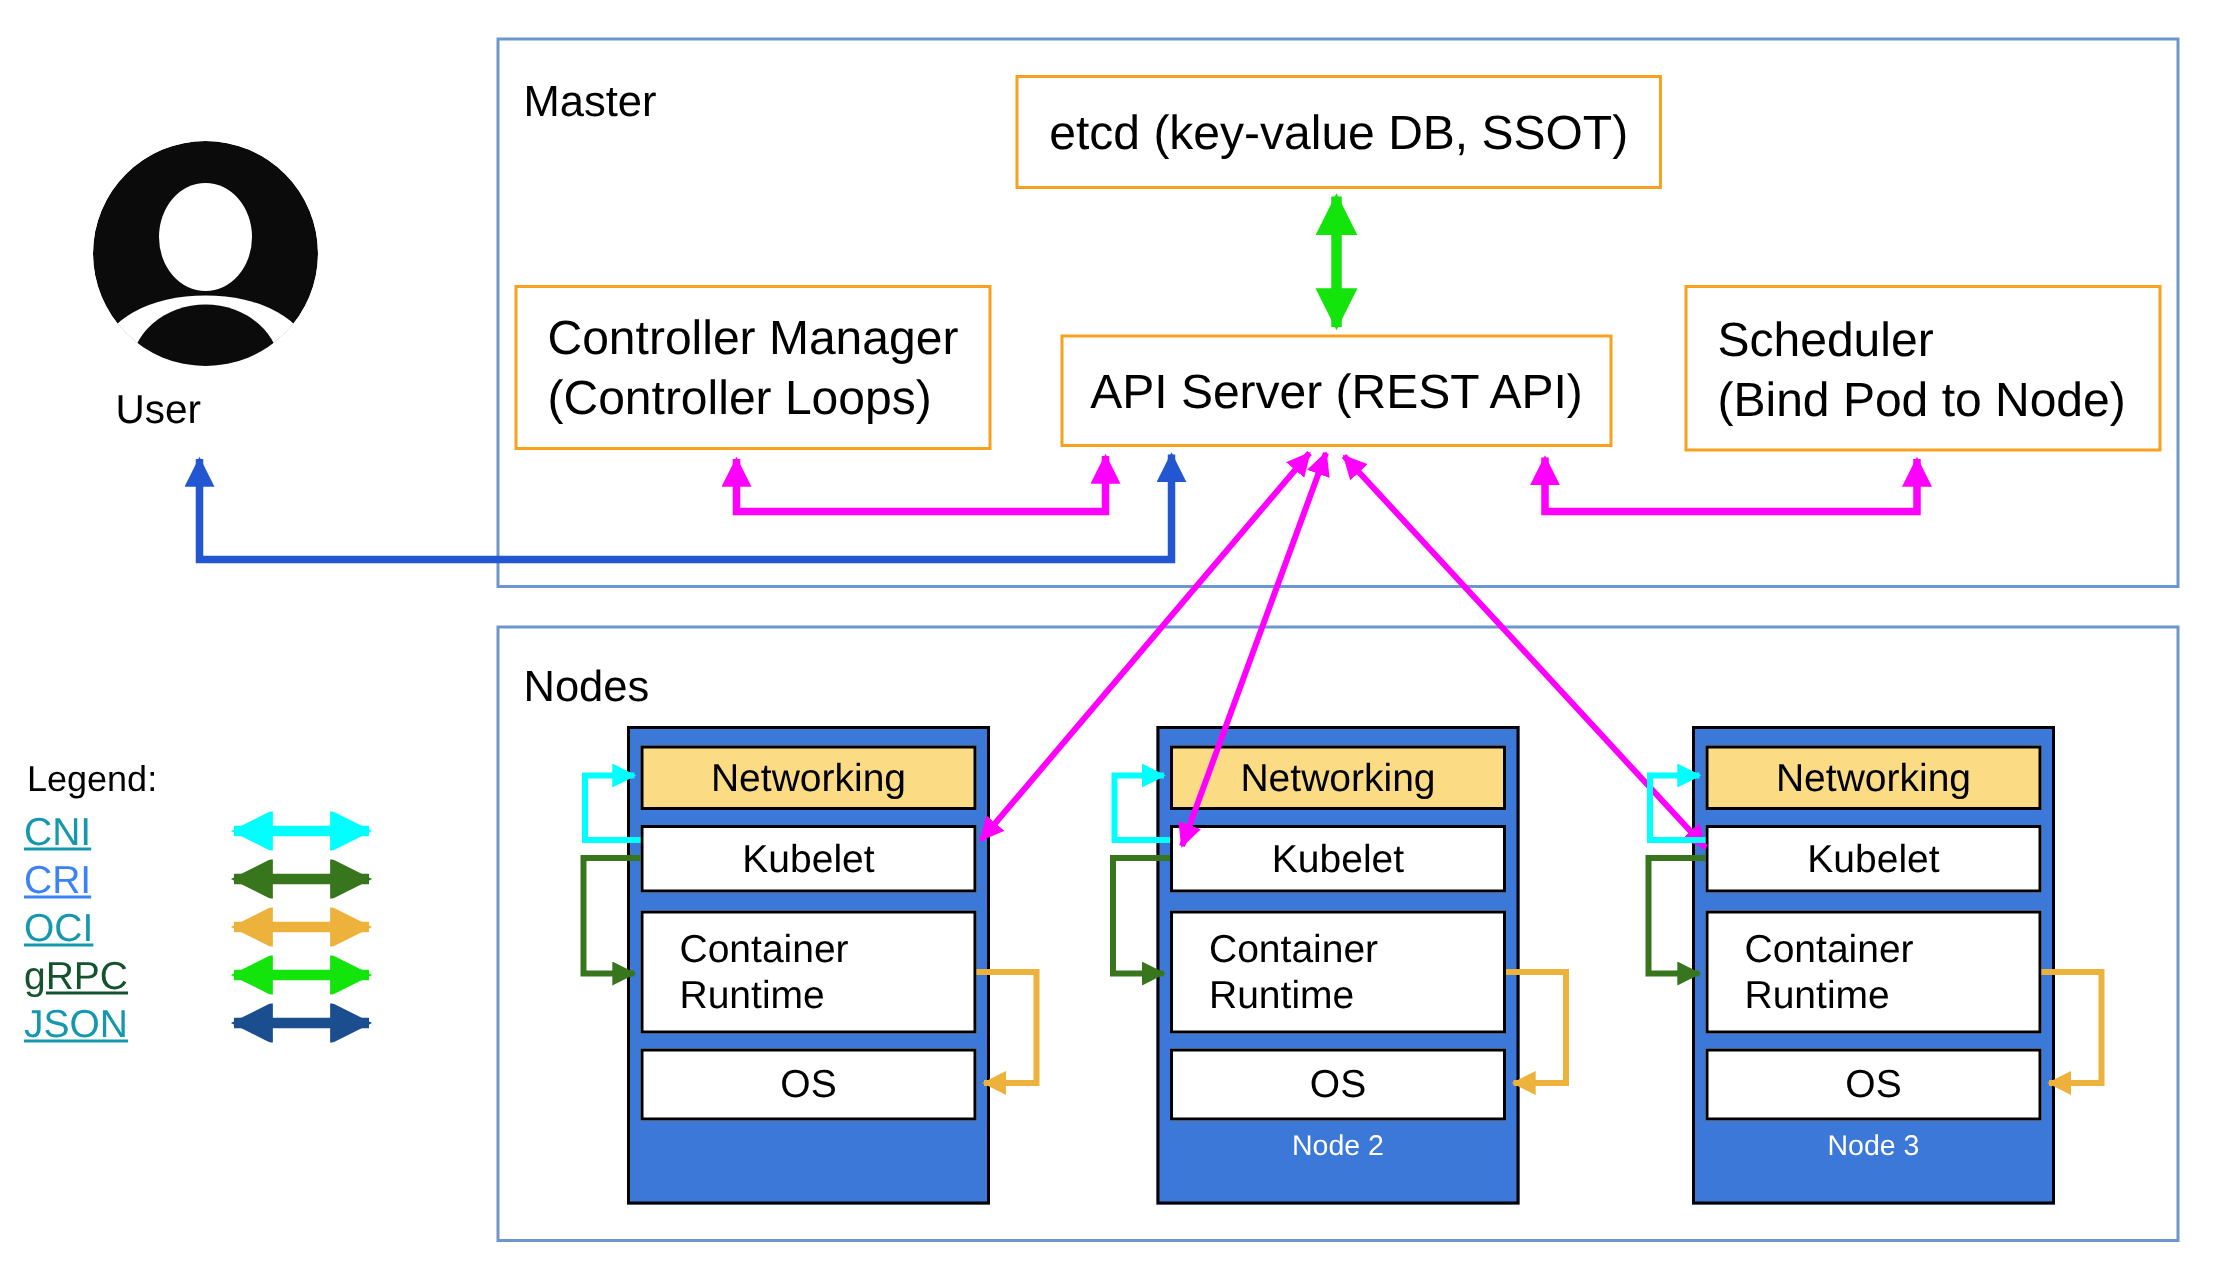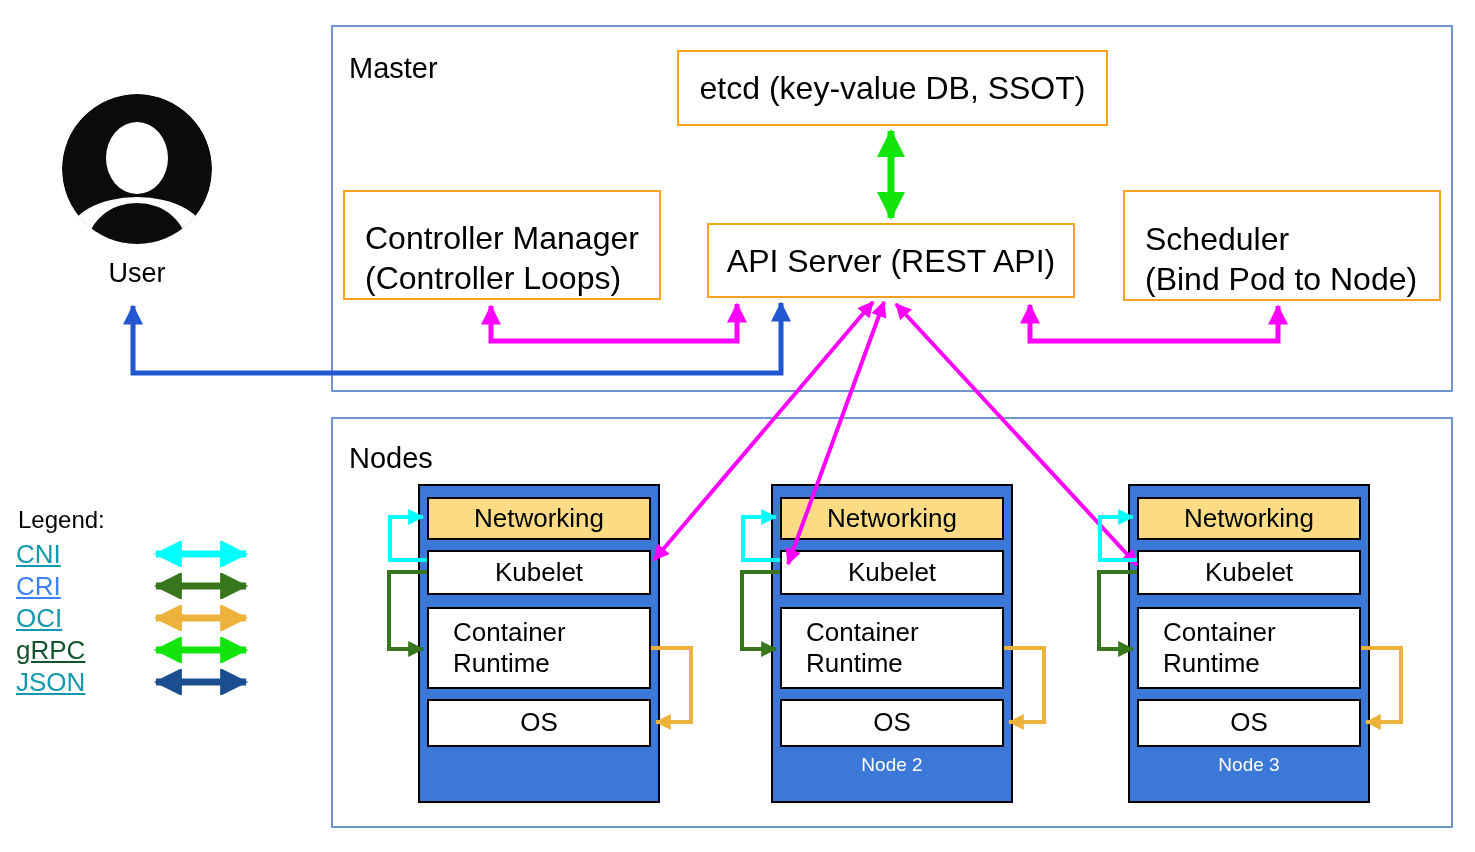--- a/index.html
+++ b/index.html
@@ -3,34 +3,34 @@
 <meta charset="utf-8">
 <style>
   html,body{margin:0;padding:0;background:#ffffff;}
   #canvas{position:relative;width:1475px;height:852px;background:#ffffff;overflow:hidden;
           font-family:"Liberation Sans", sans-serif;color:#000;}
   .abs{position:absolute;box-sizing:border-box;}
   .container-box{border:2px solid #6D96CC;background:transparent;}
   .section-title{font-size:29px;color:#000;}
   .obox{border:2px solid #F7A11E;background:#fff;display:flex;align-items:center;font-size:32px;line-height:1.25;}
   .obox.center{justify-content:center;text-align:center;}
-  .obox.left{padding-left:20px;align-items:flex-end;}
+  .obox.left{padding-left:20px;}
   .node{background:#3C78D8;border:2px solid #000;}
   .comp{position:absolute;left:7px;width:224px;border:2px solid #000;background:#fff;
         display:flex;align-items:center;justify-content:center;
         font-size:26px;line-height:1.2;box-sizing:border-box;}
   .comp.networking{background:#FBDC85;}
   .node-name{position:absolute;left:0;top:268px;width:100%;text-align:center;color:#fff;font-size:19px;}
   #legend{position:absolute;left:16px;top:506px;width:260px;}
   #legend .legend-title{font-size:24px;color:#000;margin:0 0 4px 2px;}
   .legend-row{display:flex;align-items:center;height:32px;}
   .legend-label{width:126px;font-size:26px;text-decoration:underline;cursor:pointer;}
   .legend-arrow-svg{flex:0 0 auto;}
   #arrow-overlay{position:absolute;left:0;top:0;pointer-events:none;z-index:6;}
-  .user-label{font-size:27px;text-align:center;}
+  .user-label{font-size:27px;}
 </style>
 </head>
 <body>
 
 <div id="canvas">
 
   <svg class="abs" style="left:57px;top:89px;" width="160" height="160" viewBox="0 0 160 160">
     <defs>
         <clipPath id="user-clip">
           <circle cx="80" cy="80" r="75"></circle>

